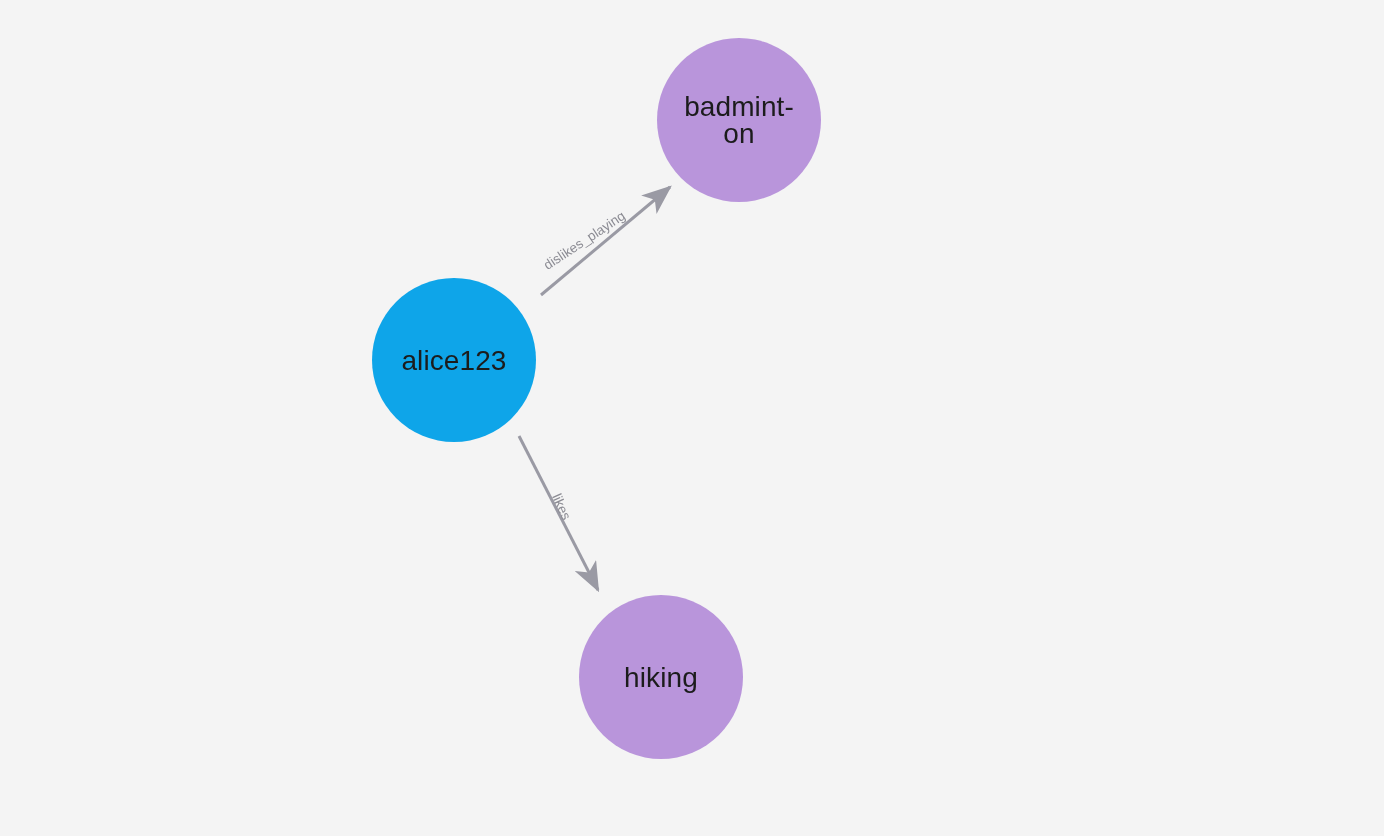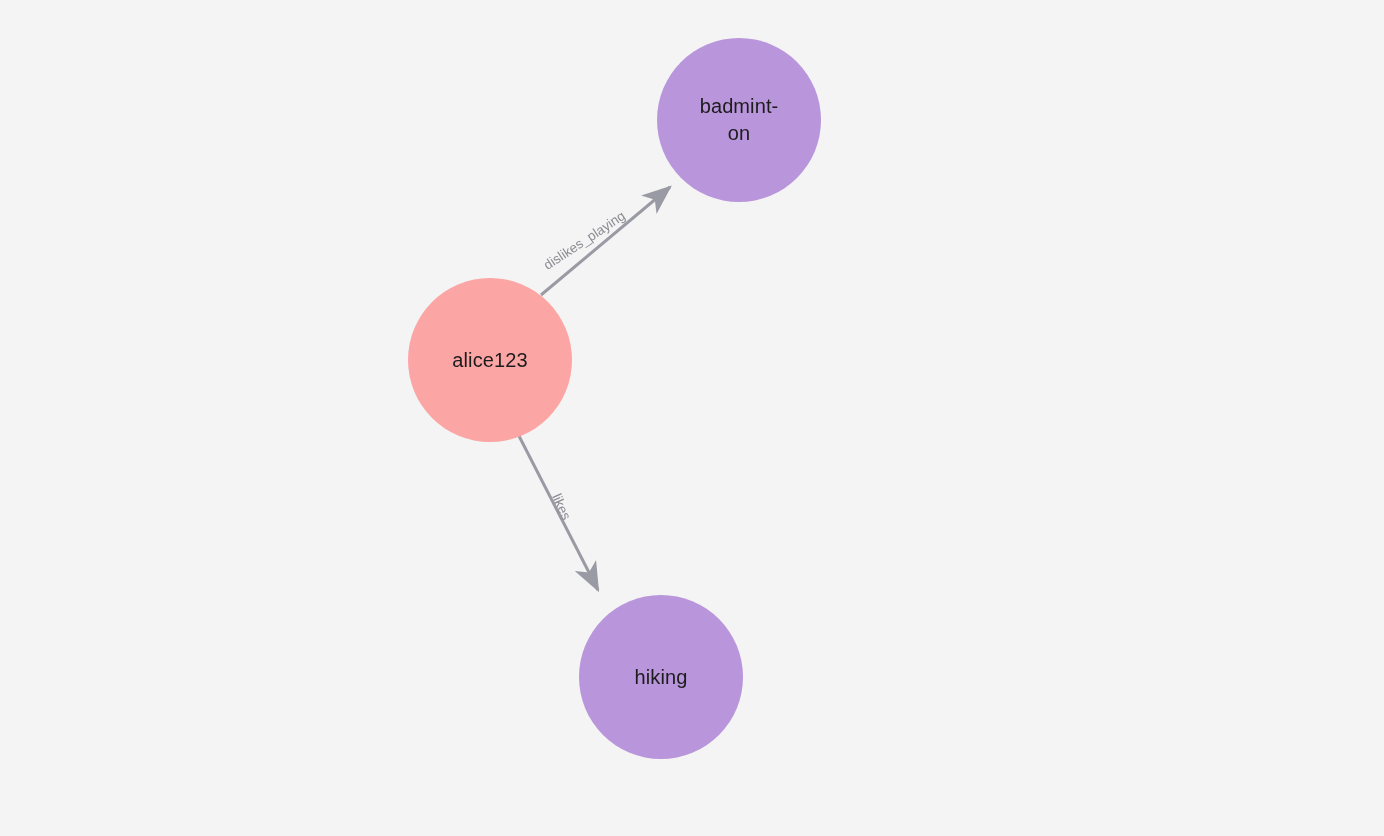--- a/index.html
+++ b/index.html
@@ -31,33 +31,33 @@
     position: absolute;
     border-radius: 50%;
     display: flex;
     align-items: center;
     justify-content: center;
     text-align: center;
     box-sizing: border-box;
     user-select: none;
   }
   .node-label {
-    font-size: 20px;
+    font-size: 28px;
     line-height: 27px;
     color: #1c1c1c;
     letter-spacing: 0.1px;
     font-family: "Liberation Sans", sans-serif;
     white-space: pre-line;
   }
   #node-alice123 {
-    left: 408px;
+    left: 372px;
     top: 278px;
     width: 164px;
     height: 164px;
-    background: #fca5a5;
+    background: #0ea5e9;
   }
   #node-badminton {
     left: 657px;
     top: 38px;
     width: 164px;
     height: 164px;
     background: #b995db;
   }
   #node-hiking {
     left: 579px;

